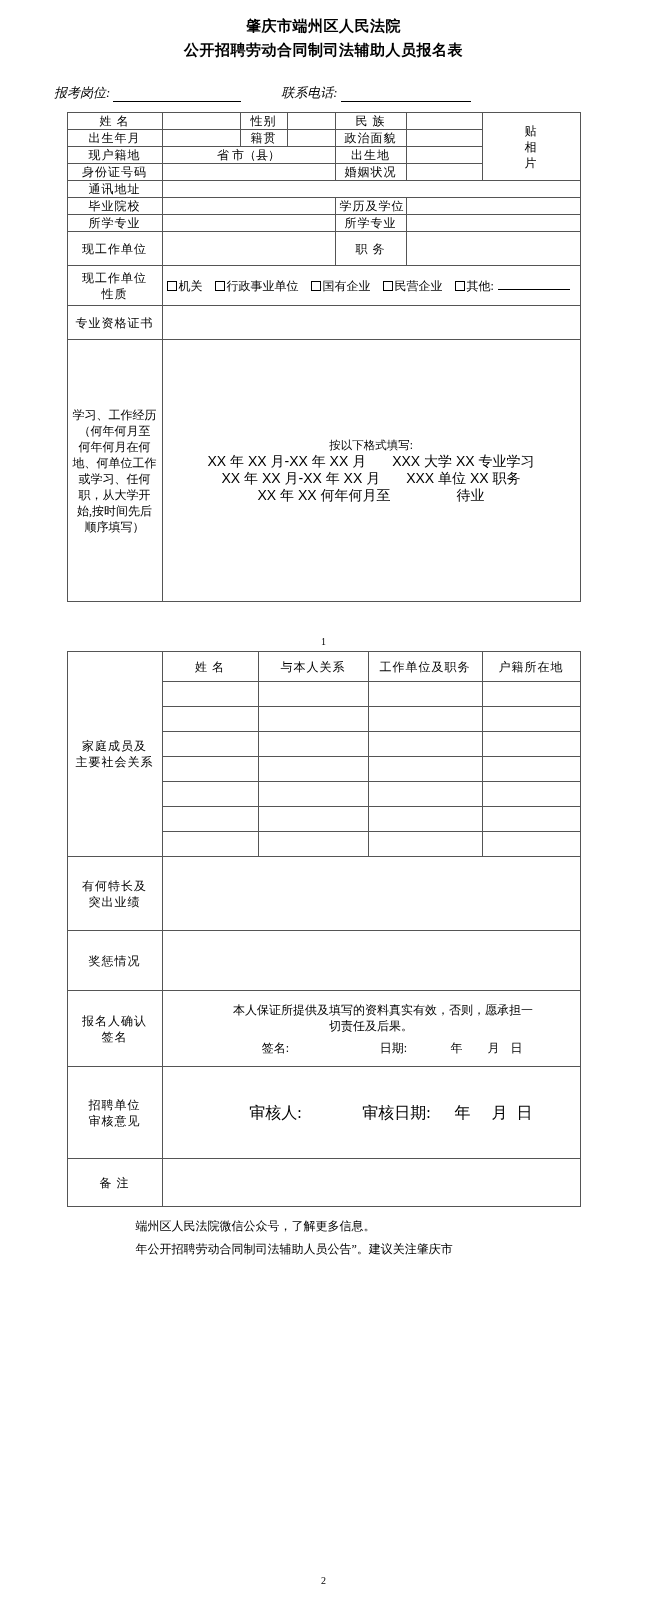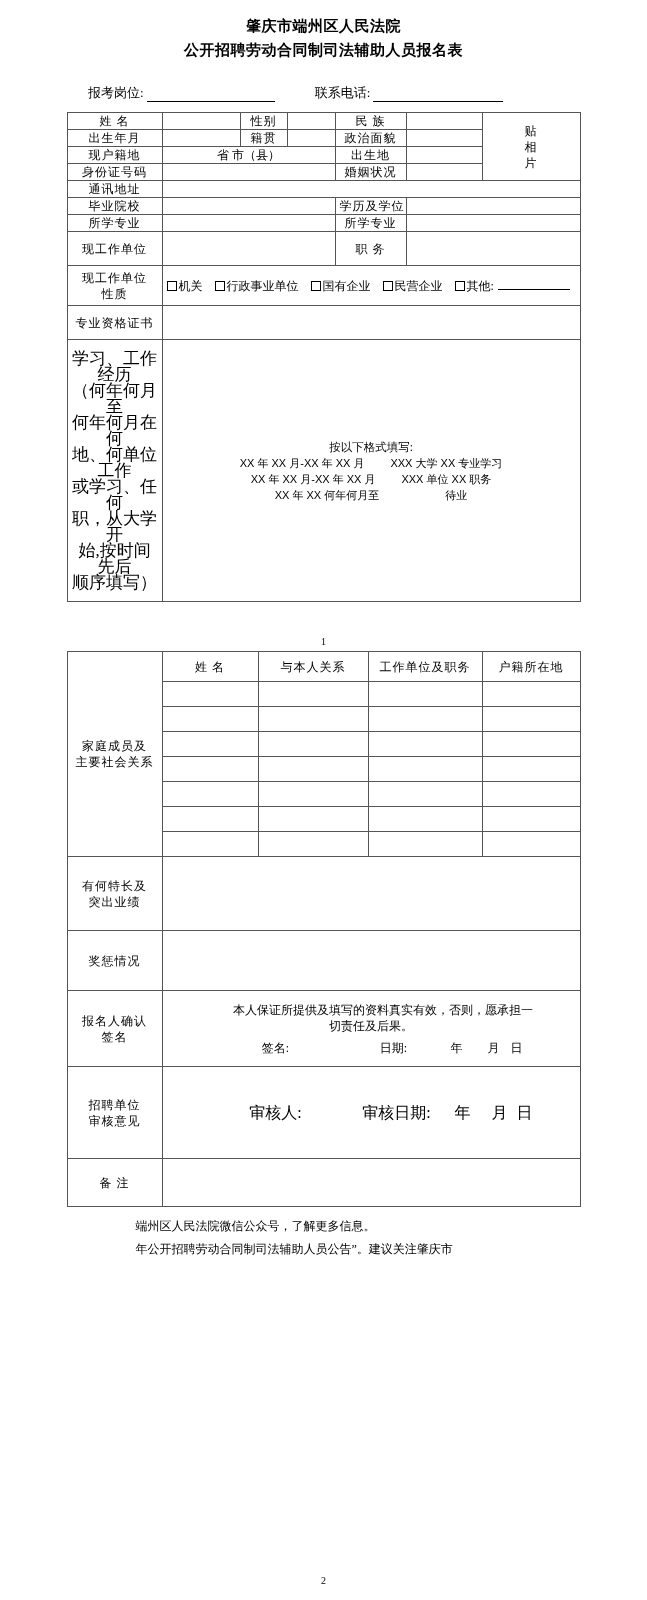--- a/index.html
+++ b/index.html
@@ -11,23 +11,24 @@
     overflow:hidden;
   }
   .page{width:647px;height:1600px;position:relative;box-sizing:border-box;}
 
   .title-block{text-align:center;padding-top:14px;}
   .title-line{font-size:15px;font-weight:bold;line-height:24px;letter-spacing:.5px;}
 
   .subhdr{
     display:flex;
     margin:22px 0 10px 0;
-    padding-left:88px;
+    padding-left:54px;
     font-size:13px;
     align-items:flex-end;
+    font-style:italic;
   }
   .subhdr .fld{display:flex;align-items:flex-end;}
   .subhdr .lbl{white-space:nowrap;}
   .subhdr .rule{
     display:inline-block;
     border-bottom:1px solid #000;
     height:13px;
     margin-left:3px;
   }
   .r1{width:128px;}
@@ -52,36 +53,36 @@
   td.blank{}
 
   .photo-cell{
     font-size:12px;
     line-height:26px;
     letter-spacing:1px;
   }
   .photo-cell span{display:block;}
 
   .exp-label{
-    font-size:17px;
+    font-size:12px;
     line-height:19px;
     letter-spacing:0px;
     padding:4px 6px;
     text-align:center;
     vertical-align:middle;
   }
   .exp-body{
     text-align:left;
     vertical-align:top;
     padding:10px 0 0 12px;
     font-size:11.5px;
     line-height:26px;
   }
   .exp-body .ln{white-space:nowrap;}
-  .mono-x{font-family:"Liberation Sans","DejaVu Sans",sans-serif;font-size:11px;}
+  .mono-x{font-family:"Liberation Sans","DejaVu Sans",sans-serif;font-size:14px;}
   .tabgap{display:inline-block;width:26px;}
   .tabgap-s{display:inline-block;width:14px;}
 
   .chkrow{text-align:left;padding-left:10px;font-size:12px;white-space:nowrap;}
   .chk{
     display:inline-block;width:8px;height:8px;
     border:1px solid #000;margin-right:2px;
     vertical-align:middle;position:relative;top:-1px;
   }
   .chkitem{margin-right:9px;display:inline-block;}

